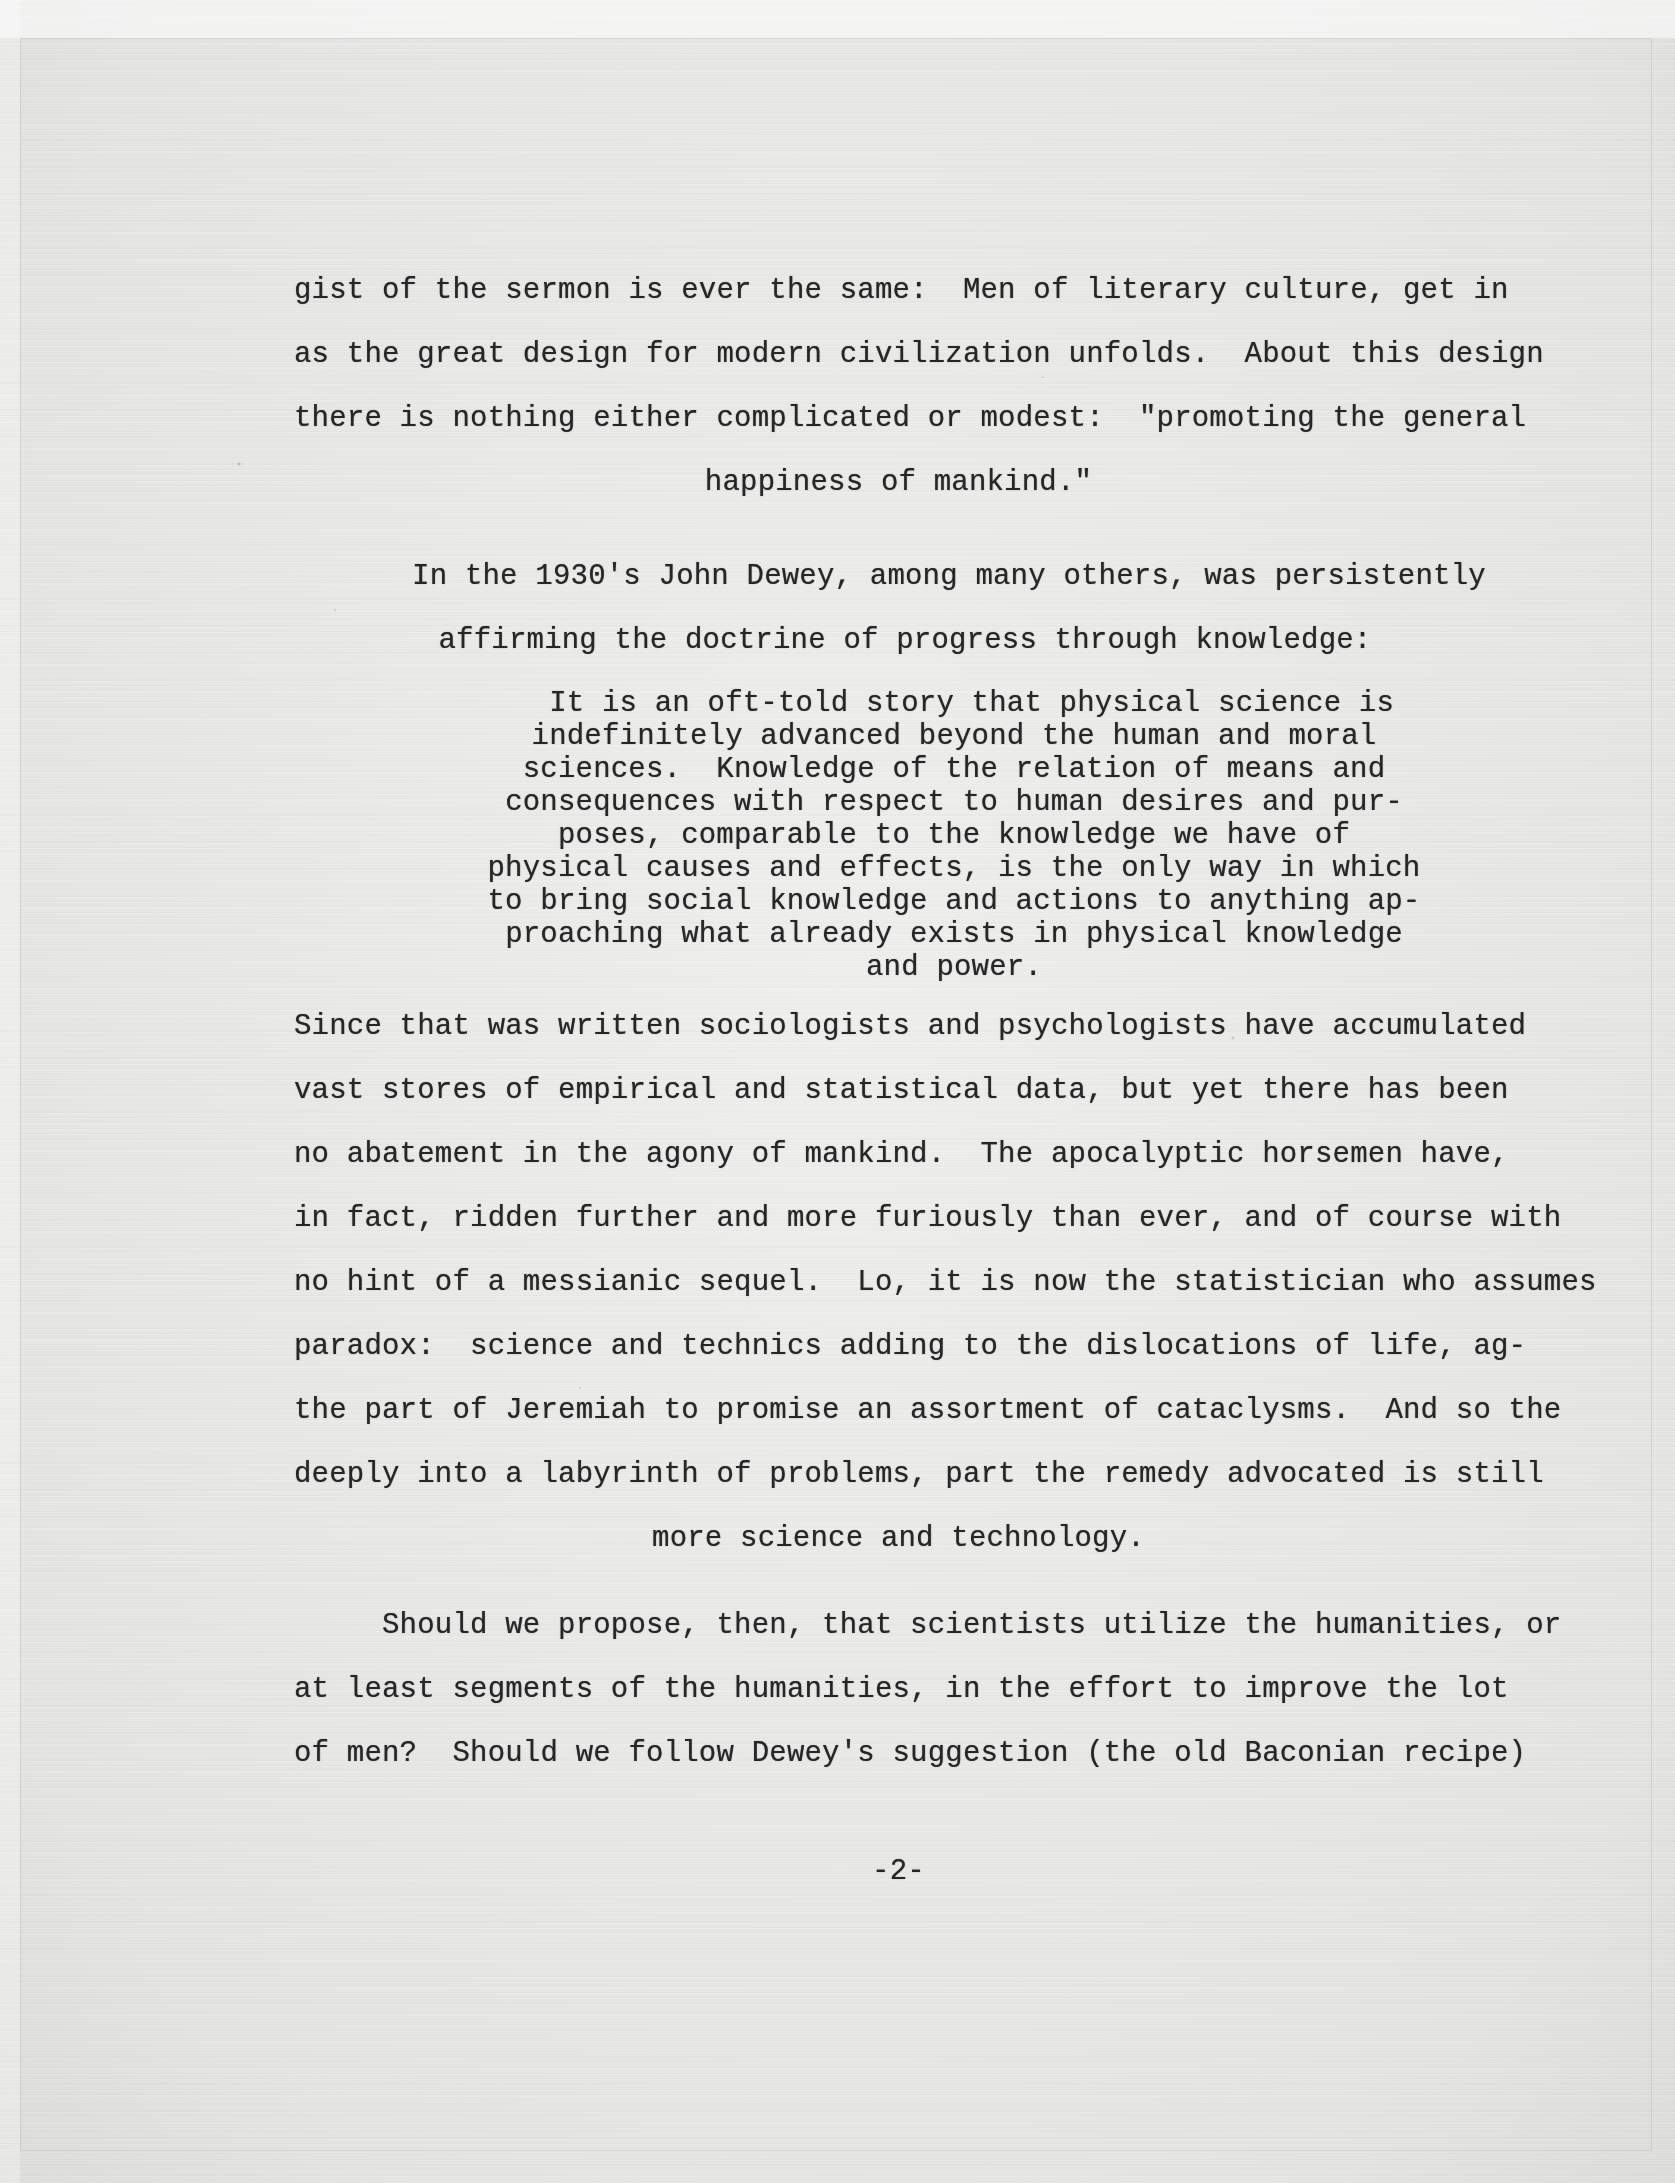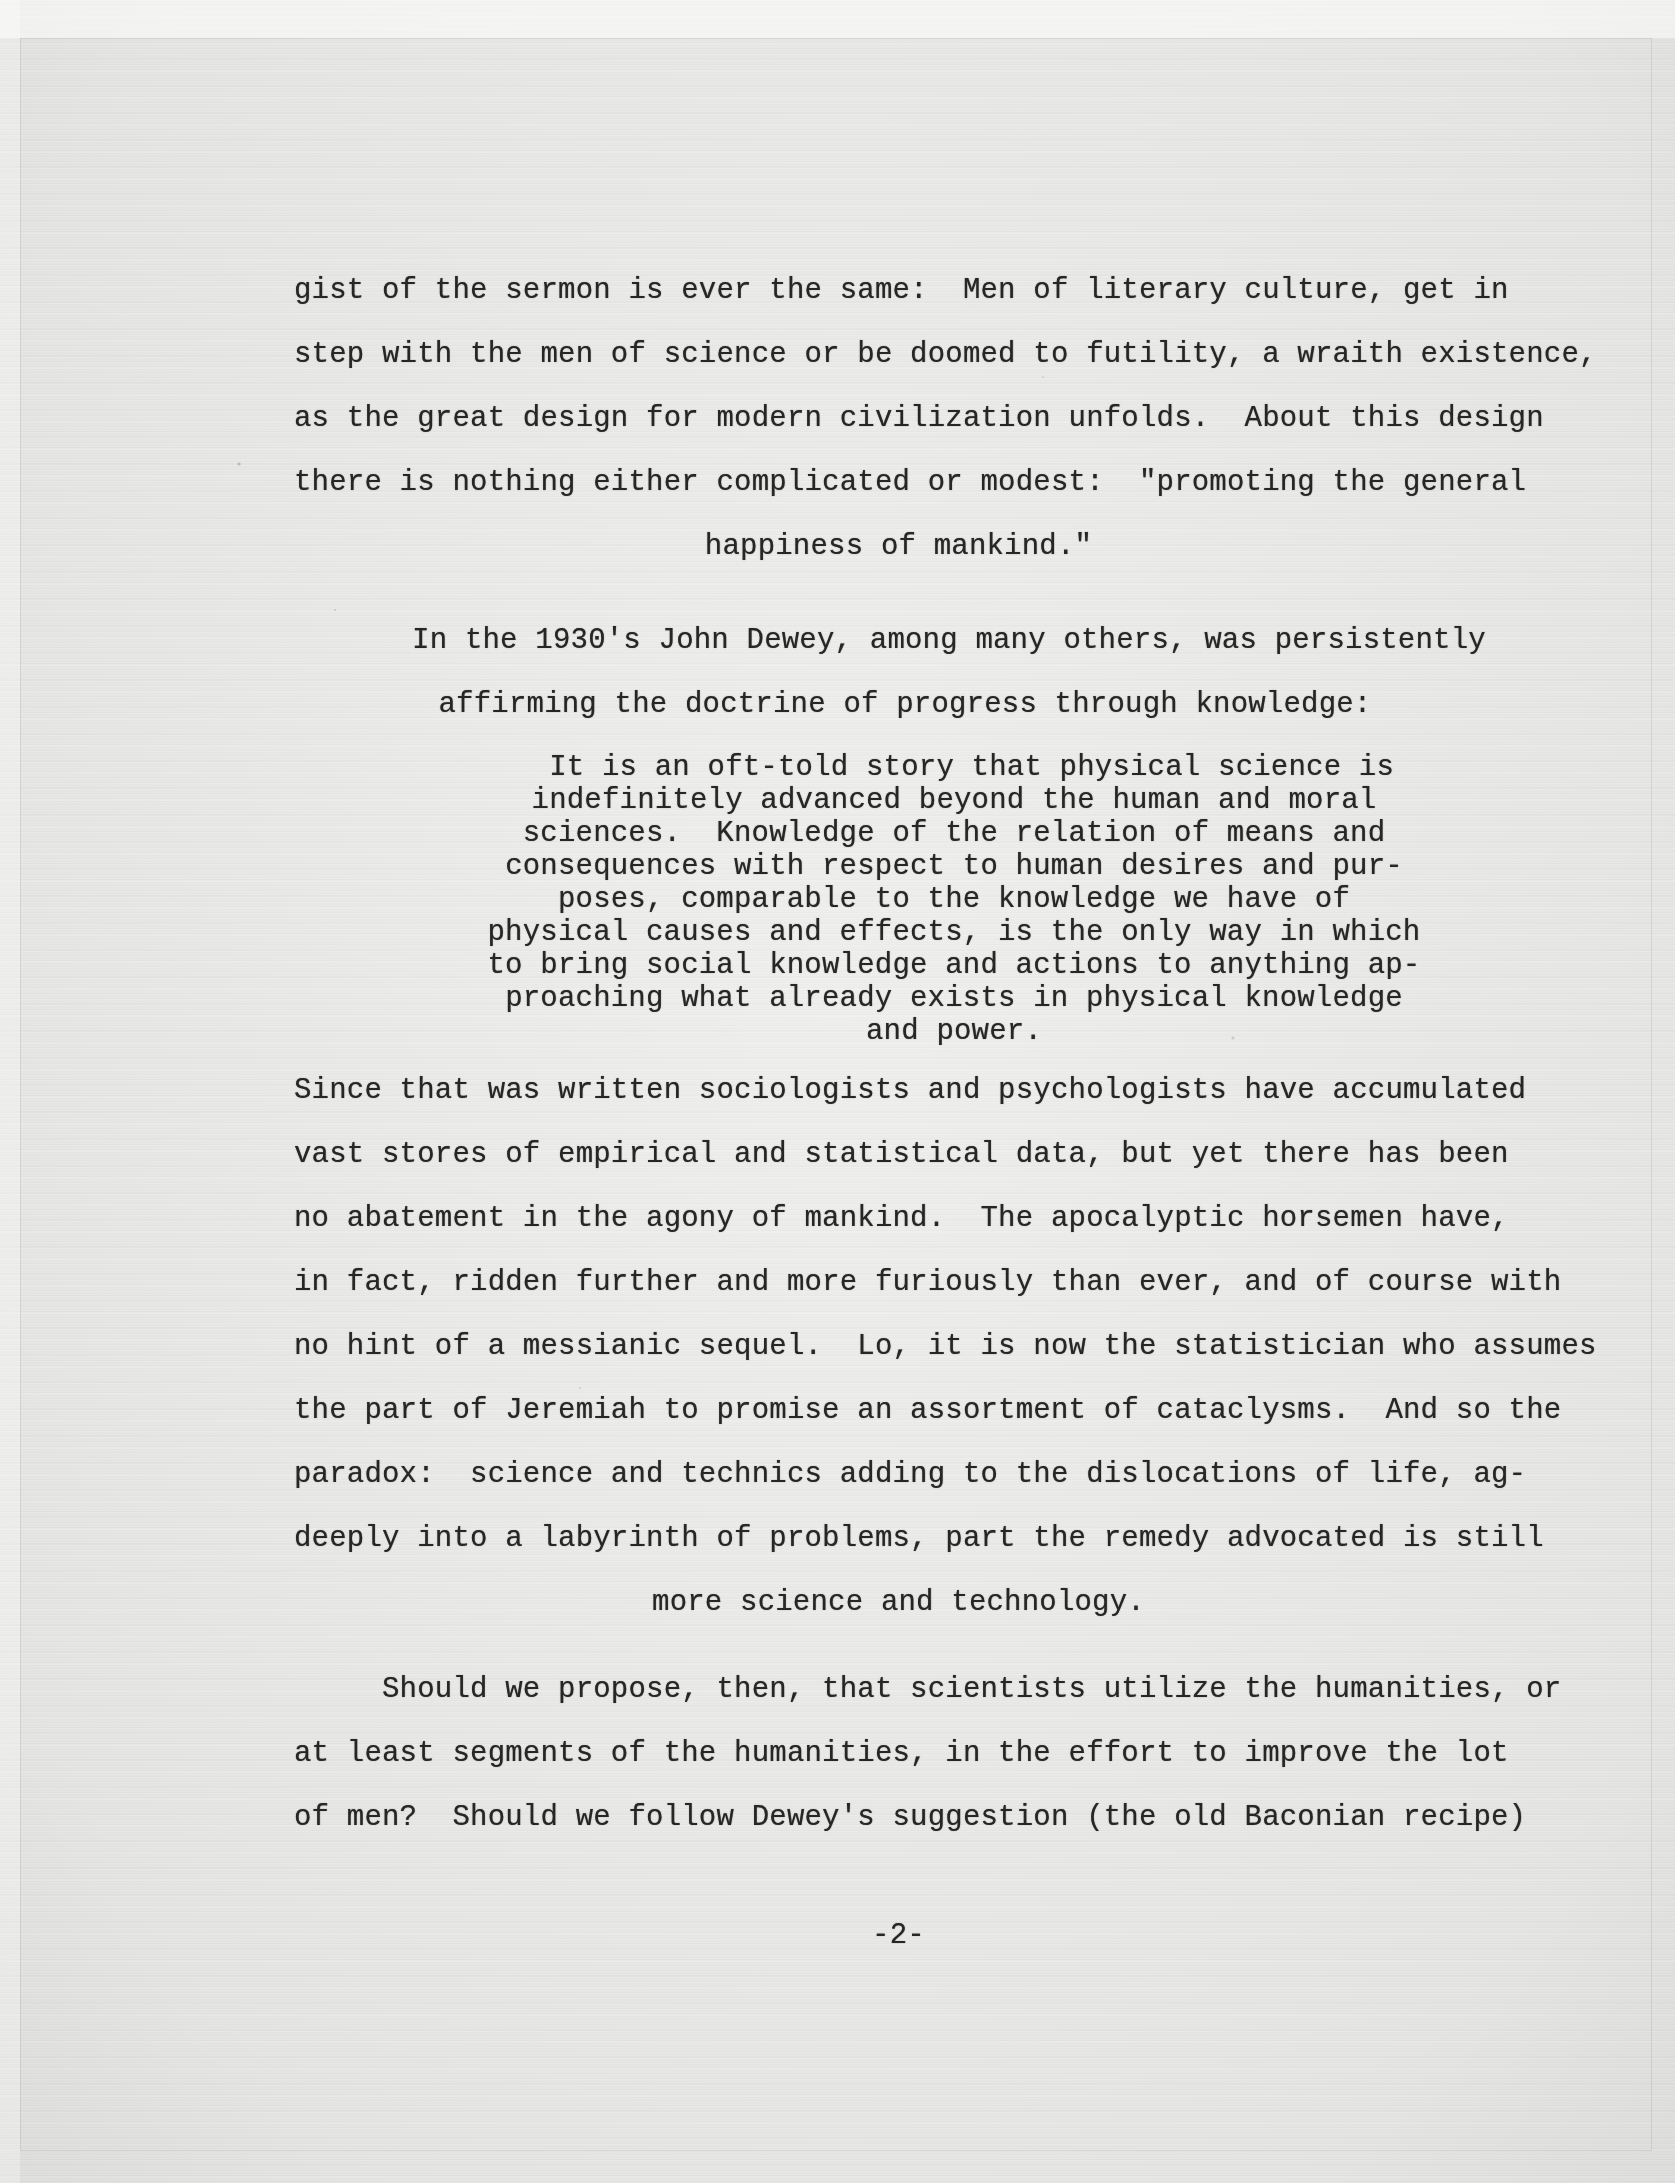--- a/index.html
+++ b/index.html
@@ -95,21 +95,20 @@
 
 <div class="scan">
 
   <div class="sheet-edge"></div>
   <div class="dust"></div>
 
   <div class="content">
 
     <div class="para-continuation">
       <div class="tline">gist of the sermon is ever the same:  Men of literary culture, get in</div>
-      <div class="tline">step with the men of science or be doomed to futility, a wraith existence,</div>
       <div class="tline">as the great design for modern civilization unfolds.  About this design</div>
       <div class="tline">there is nothing either complicated or modest:  "promoting the general</div>
       <div class="tline">happiness of mankind."</div>
     </div>
 
     <div class="para-dewey-intro">
       <div class="tline">     In the 1930's John Dewey, among many others, was persistently</div>
       <div class="tline">affirming the doctrine of progress through knowledge:</div>
     </div>
 
@@ -124,22 +123,22 @@
       <div class="qline">proaching what already exists in physical knowledge</div>
       <div class="qline">and power.</div>
     </div>
 
     <div class="para-since">
       <div class="tline">Since that was written sociologists and psychologists have accumulated</div>
       <div class="tline">vast stores of empirical and statistical data, but yet there has been</div>
       <div class="tline">no abatement in the agony of mankind.  The apocalyptic horsemen have,</div>
       <div class="tline">in fact, ridden further and more furiously than ever, and of course with</div>
       <div class="tline">no hint of a messianic sequel.  Lo, it is now the statistician who assumes</div>
+      <div class="tline">paradox:  science and technics adding to the dislocations of life, ag-</div>
       <div class="tline">the part of Jeremiah to promise an assortment of cataclysms.  And so the</div>
-      <div class="tline">paradox:  science and technics adding to the dislocations of life, ag-</div>
       <div class="tline">deeply into a labyrinth of problems, part the remedy advocated is still</div>
       <div class="tline">more science and technology.</div>
     </div>
 
     <div class="para-should">
       <div class="tline">     Should we propose, then, that scientists utilize the humanities, or</div>
       <div class="tline">at least segments of the humanities, in the effort to improve the lot</div>
       <div class="tline">of men?  Should we follow Dewey's suggestion (the old Baconian recipe)</div>
     </div>
 

